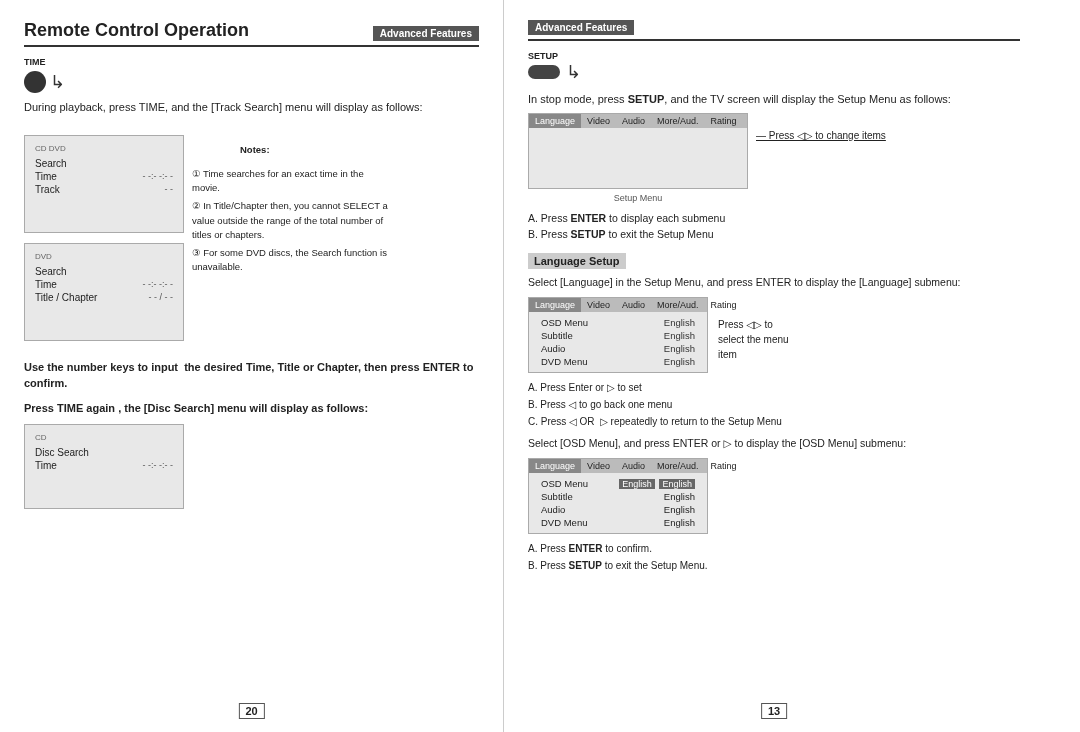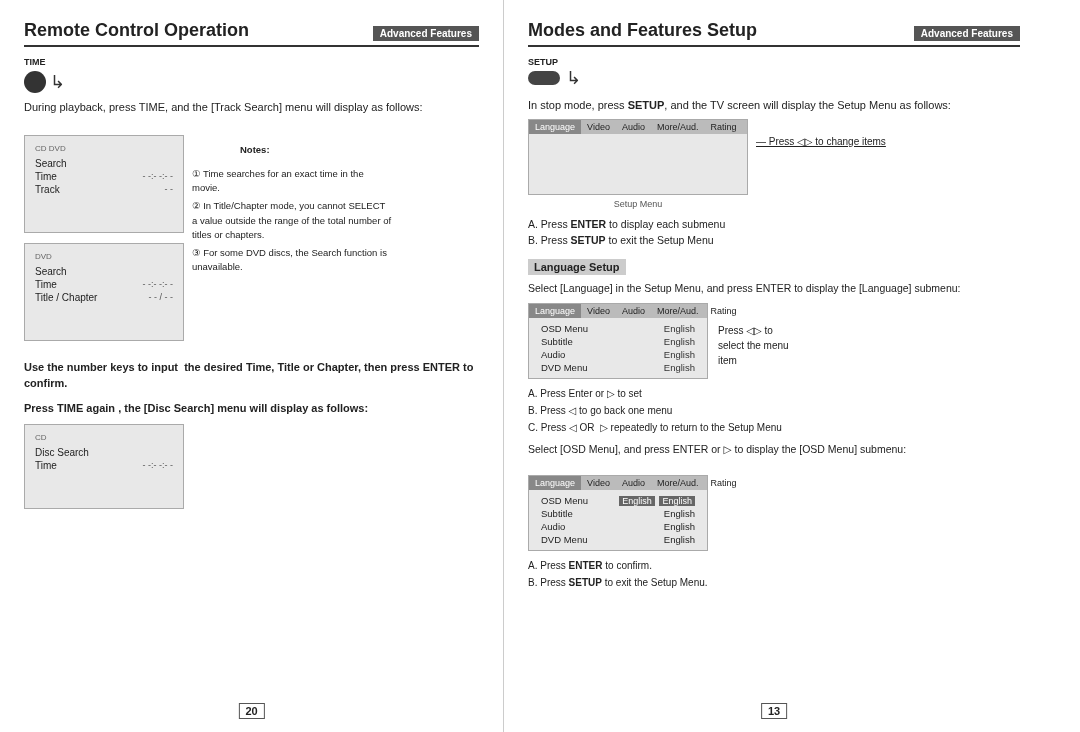--- a/index.html
+++ b/index.html
@@ -212,21 +212,21 @@
       font-size: 10px;
       line-height: 1.6;
     }
     .lang-instructions {
       font-size: 10px;
       line-height: 1.7;
       margin-bottom: 6px;
     }
     .osd-text {
       font-size: 10.5px;
-      margin-bottom: 17px;
+      margin-bottom: 6px;
       line-height: 1.5;
     }
     .osd-screen {
       border: 1px solid #aaa;
       background: #e8e8e8;
       width: 180px;
       margin-bottom: 6px;
     }
     .osd-row {
       display: flex;
@@ -301,21 +301,21 @@
             <span class="screen-value">- - / - -</span>
         </div>
         <div style="height:28px;"></div>
       </div>
     </div>
 
     <div class="notes-block" style="width:200px; margin-top:8px;">
       <span class="notes-title">Notes:</span>
       <div style="margin-top:10px; line-height:1.5; font-size:9.5px;">
         <div>① Time searches for an exact time in the movie.</div>
-        <div style="margin-top:4px;">② In Title/Chapter mode, you cannot SELECT a value outside the range of the total number of titles or chapters.</div>
+        <div style="margin-top:4px;">② In Title/Chapter then, you cannot SELECT a value outside the range of the total number of titles or chapters.</div>
         <div style="margin-top:4px;">③ For some DVD discs, the Search function is unavailable.</div>
       </div>
     </div>
   </div>
 
   <p class="instruction-text bold" style="font-weight:bold; margin-bottom:8px;">
     Use the number keys to input &nbsp;the desired Time, Title or Chapter, then press ENTER to confirm.
   </p>
 
   <p class="instruction-text bold" style="font-weight:bold; margin-bottom:8px;">
@@ -335,21 +335,20 @@
     <div style="height:28px;"></div>
   </div>
 
   <div class="page-number page-number-left">
     <span class="pg-box">20</span>
   </div>
 </div>
 
 <div class="page-right">
   <div class="section-header">
-    <span class="section-title">Modes and Features Setup</span>
     <span class="badge">Advanced Features</span>
   </div>
 
   <div class="setup-icon-row">
     <div style="display:flex;flex-direction:column;align-items:flex-start;">
       <span style="font-size:9px;font-weight:bold;">SETUP</span>
       <div style="display:flex;align-items:center;gap:6px;">
         <span class="setup-oval"></span>
         <span style="font-size:18px;color:#333;">↳</span>
       </div>

